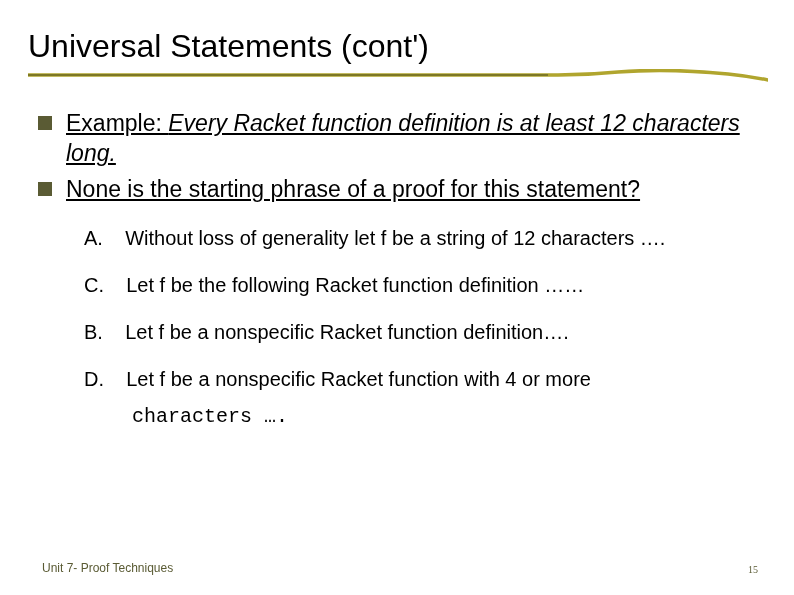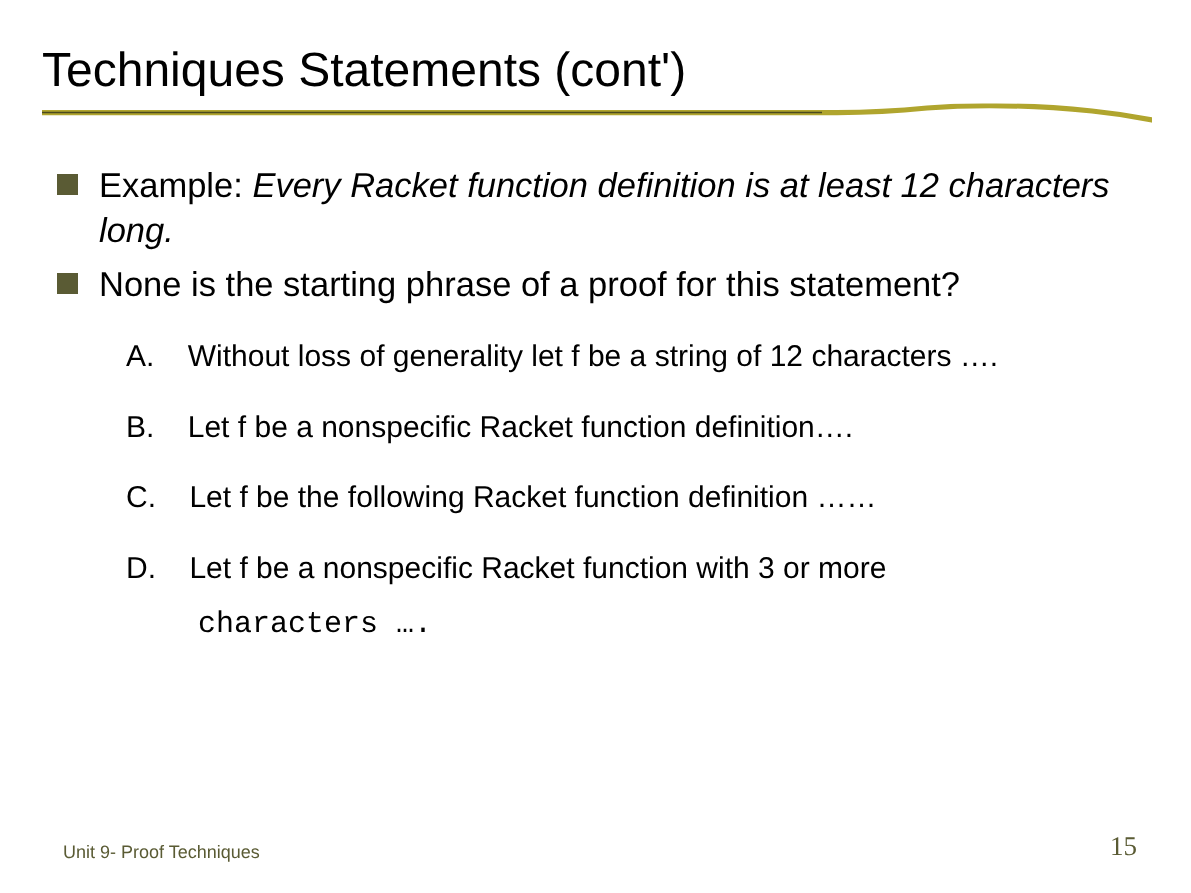--- a/index.html
+++ b/index.html
@@ -31,20 +31,21 @@
   .bullets {
     list-style: none;
     margin-left: 10px;
   }
   .bullets > li {
     position: relative;
     padding-left: 28px;
     font-size: 23px;
     line-height: 1.3;
     margin-bottom: 6px;
+    text-decoration: underline;
   }
   .bullets > li::before {
     content: "";
     position: absolute;
     left: 0;
     top: 7px;
     width: 14px;
     height: 14px;
     background: #5a5b34;
   }
@@ -70,31 +71,31 @@
     position: absolute;
     left: 42px;
     bottom: 20px;
     font-size: 12px;
     color: #5a5b34;
   }
   .pagenum {
     position: absolute;
     right: 36px;
     bottom: 20px;
-    font-size: 18px;
+    font-size: 10px;
     color: #5a5b34;
     font-family: Liberation Serif, serif;
   }
 </style>
 </head>
 <body>
 
 <div class="slide">
 
-  <h1 class="title">Techniques Statements (cont')</h1>
+  <h1 class="title">Universal Statements (cont')</h1>
 
   <div class="underline-wrap">
     <svg width="740" height="14" viewBox="0 0 740 14">
       <path d="M0 6 L530 6 Q560 6 590 3 Q640 -1 700 5 Q720 7 740 11" stroke="#b0a52e" stroke-width="3.5" fill="none" stroke-linecap="round"></path>
       <path d="M0 6 L520 6" stroke="#4a4a1e" stroke-width="1" fill="none"></path>
     </svg>
   </div>
 
   <ul class="bullets">
     <li>
@@ -105,33 +106,33 @@
     </li>
   </ul>
 
   <ol class="options">
     <li>
       <span class="opt-label">A.</span>
       <span>&nbsp;&nbsp;</span>
       <span class="opt-text">Without loss of generality let f be a string of 12 characters ….</span>
     </li>
     <li>
+      <span class="opt-label">C.</span>
+      <span>&nbsp;&nbsp;</span>
+      <span class="opt-text"> Let f be the following Racket function definition ……</span>
+    </li>
+    <li>
       <span class="opt-label">B.</span>
       <span>&nbsp;&nbsp;</span>
       <span class="opt-text">Let f be a nonspecific Racket function definition….</span>
     </li>
     <li>
-      <span class="opt-label">C.</span>
-      <span>&nbsp;&nbsp;</span>
-      <span class="opt-text"> Let f be the following Racket function definition ……</span>
-    </li>
-    <li>
       <span class="opt-label">D.</span>
       <span>&nbsp;&nbsp;</span>
-      <span class="opt-text"> Let f be a nonspecific Racket function with 3 or more</span>
+      <span class="opt-text"> Let f be a nonspecific Racket function with 4 or more</span>
       <span class="opt-cont">characters ….</span>
     </li>
   </ol>
 
-  <div class="footer">Unit 9- Proof Techniques</div>
+  <div class="footer">Unit 7- Proof Techniques</div>
   <div class="pagenum">15</div>
 
 </div>
 
 </body></html>

